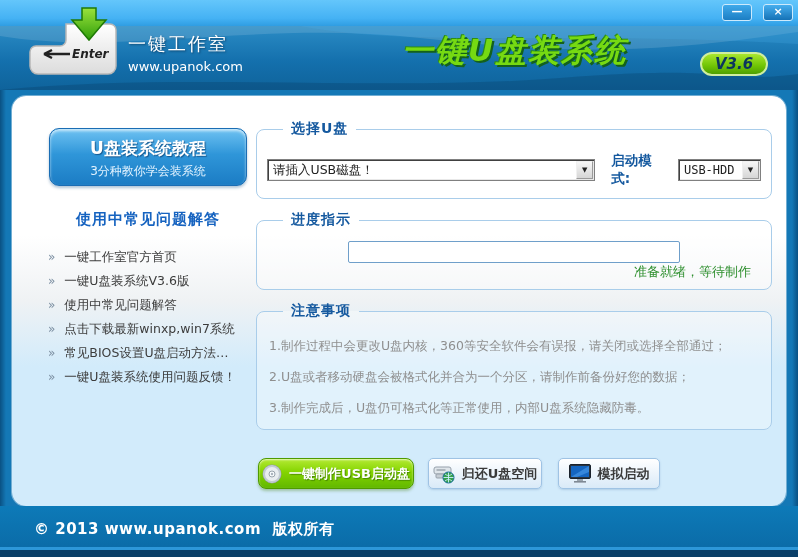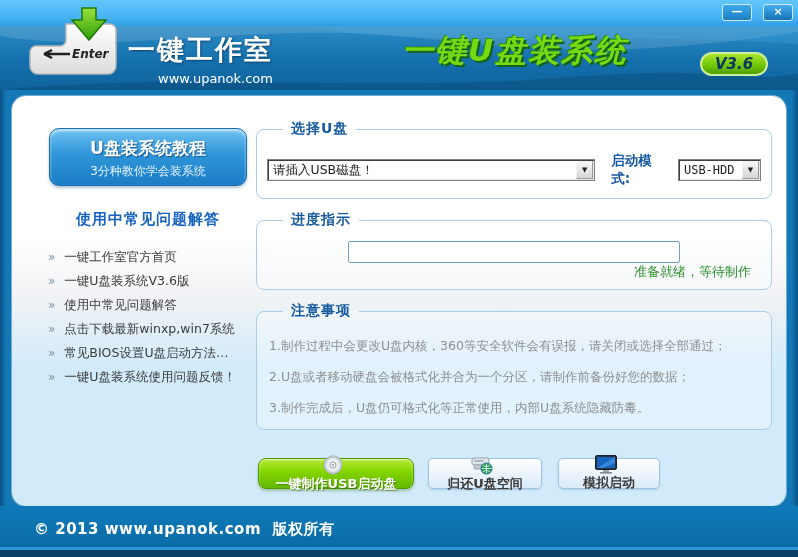--- a/index.html
+++ b/index.html
@@ -30,21 +30,21 @@
   .header {
     position: absolute; left: 0; top: 26px; width: 100%; height: 64px;
     background: linear-gradient(180deg,#2b8cc5 0%,#1470ad 55%,#0f639b 100%);
     overflow: hidden;
   }
   .header svg.waves { position: absolute; left: 0; top: 0; }
 
   .logo { position: absolute; left: 22px; top: 6px; z-index: 3; }
 
   .brand { position: absolute; left: 128px; top: 32px; z-index: 3; color: #fff; }
-  .brand-name { font-size: 27px; font-weight: bold; letter-spacing: 2px; text-shadow: 1px 1px 2px rgba(0,30,60,.6); }
+  .brand-name { font-size: 18px; font-weight: normal; letter-spacing: 2px; text-shadow: 1px 1px 2px rgba(0,30,60,.6); }
   .brand-url  { font-size: 13px; margin-top: 3px; text-align: right; }
 
   .app-title {
     position: absolute; left: 402px; top: 30px; z-index: 3;
     font-size: 31px; font-weight: bold; font-style: italic; letter-spacing: 2px;
     color: #76da12;
     text-shadow: 2px 2px 0 #14611c, -1px -1px 0 #2f8f10;
   }
   .version-badge {
     position: absolute; right: 30px; top: 52px; z-index: 3;
@@ -131,21 +131,21 @@
   .note-line { font-size: 12.5px; color: #8f8f8f; line-height: 31px; white-space: nowrap; }
 
   
   .actions { display: flex; align-items: center; margin-top: 28px; margin-left: 2px; }
   .action-btn {
     display: flex; align-items: center; justify-content: center;
     height: 31px; border-radius: 5px; cursor: pointer;
     border: 1px solid #9fc3e4;
     background: linear-gradient(180deg,#ffffff 0%,#eaf3fb 55%,#d9eaf8 100%);
     box-shadow: 0 1px 2px rgba(70,120,170,.25);
-    font-size: 13px; font-weight: bold; color: #3a3a3a; flex-direction: column;
+    font-size: 13px; font-weight: bold; color: #3a3a3a;
   }
   .action-btn .ic { margin-right: 7px; display: inline-flex; }
   .btn-make {
     width: 156px; margin-right: 14px;
     border: 1px solid #4f9a00; border-radius: 8px;
     background: linear-gradient(180deg,#b4ea33 0%,#84d400 45%,#62b800 100%);
     box-shadow: inset 0 1px 2px rgba(255,255,255,.7), 0 2px 3px rgba(60,120,0,.35);
     color: #fff; text-shadow: 1px 1px 1px rgba(40,90,0,.6);
   }
   .btn-adv { width: 98px; margin-right: 32px; }

